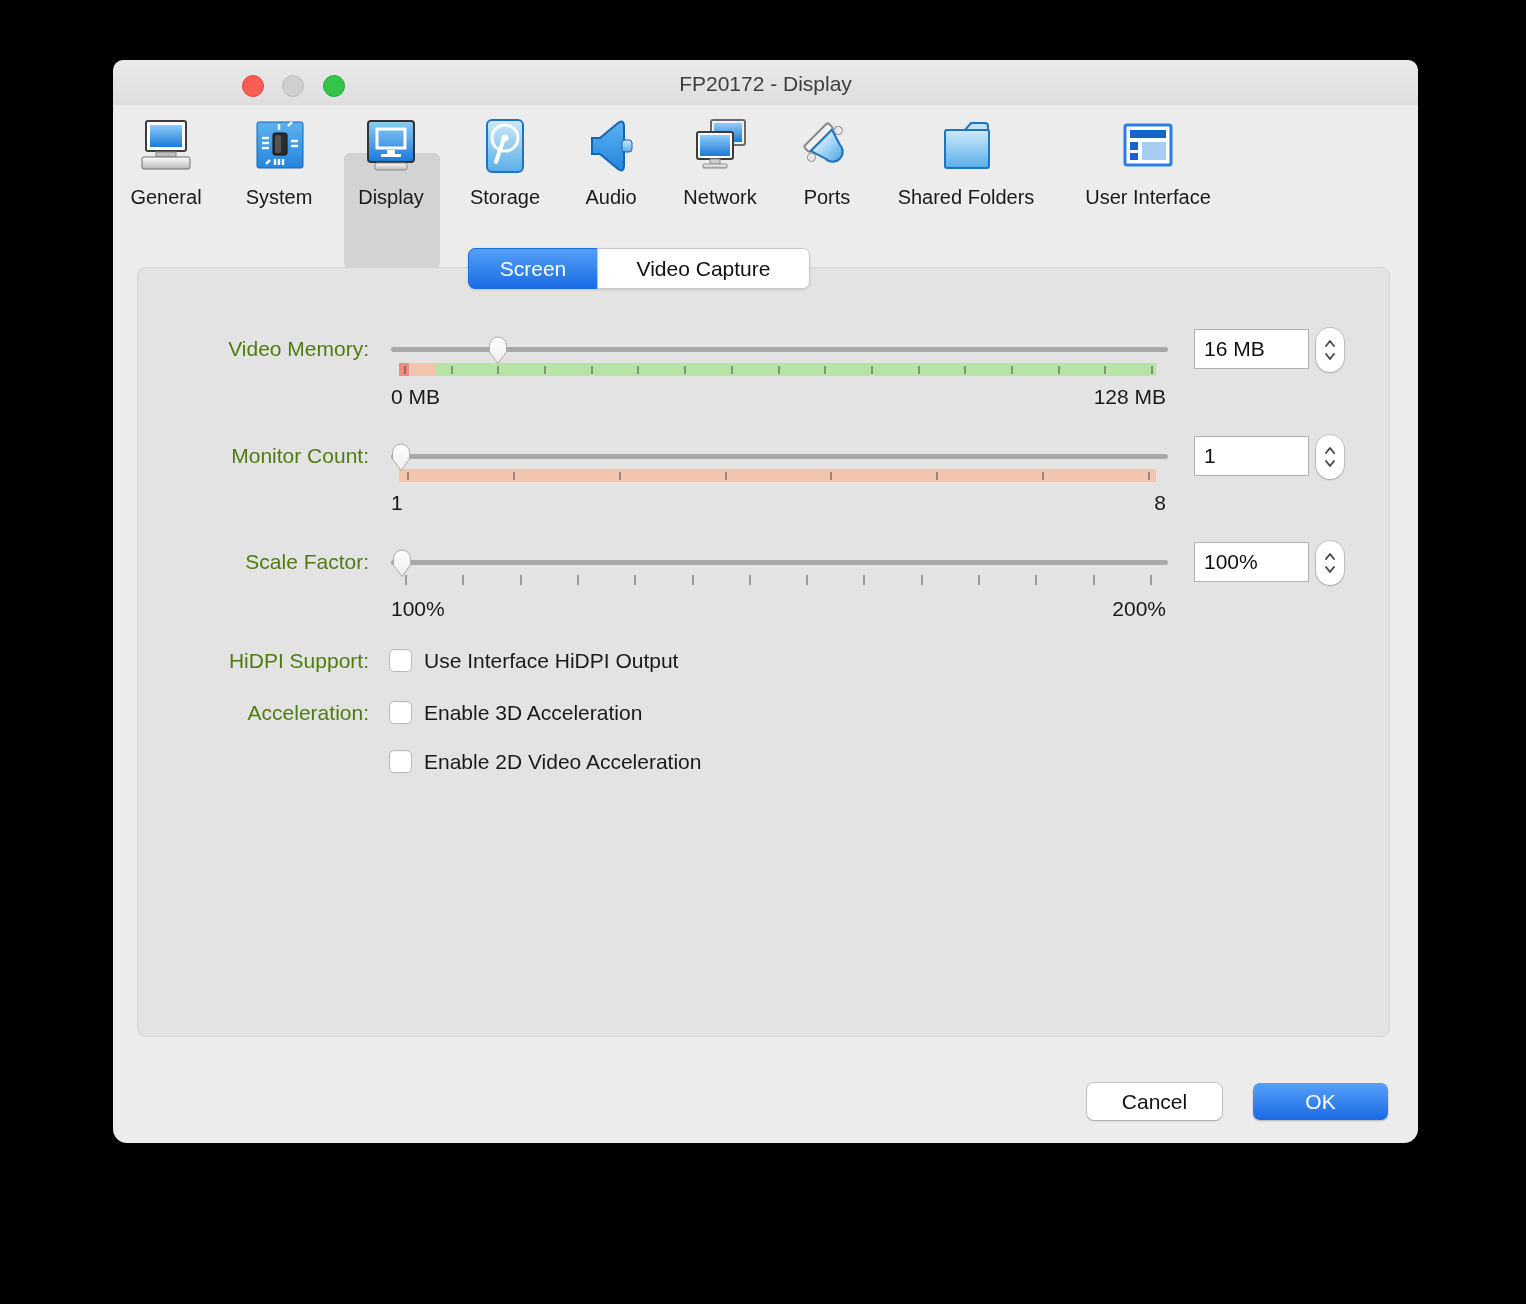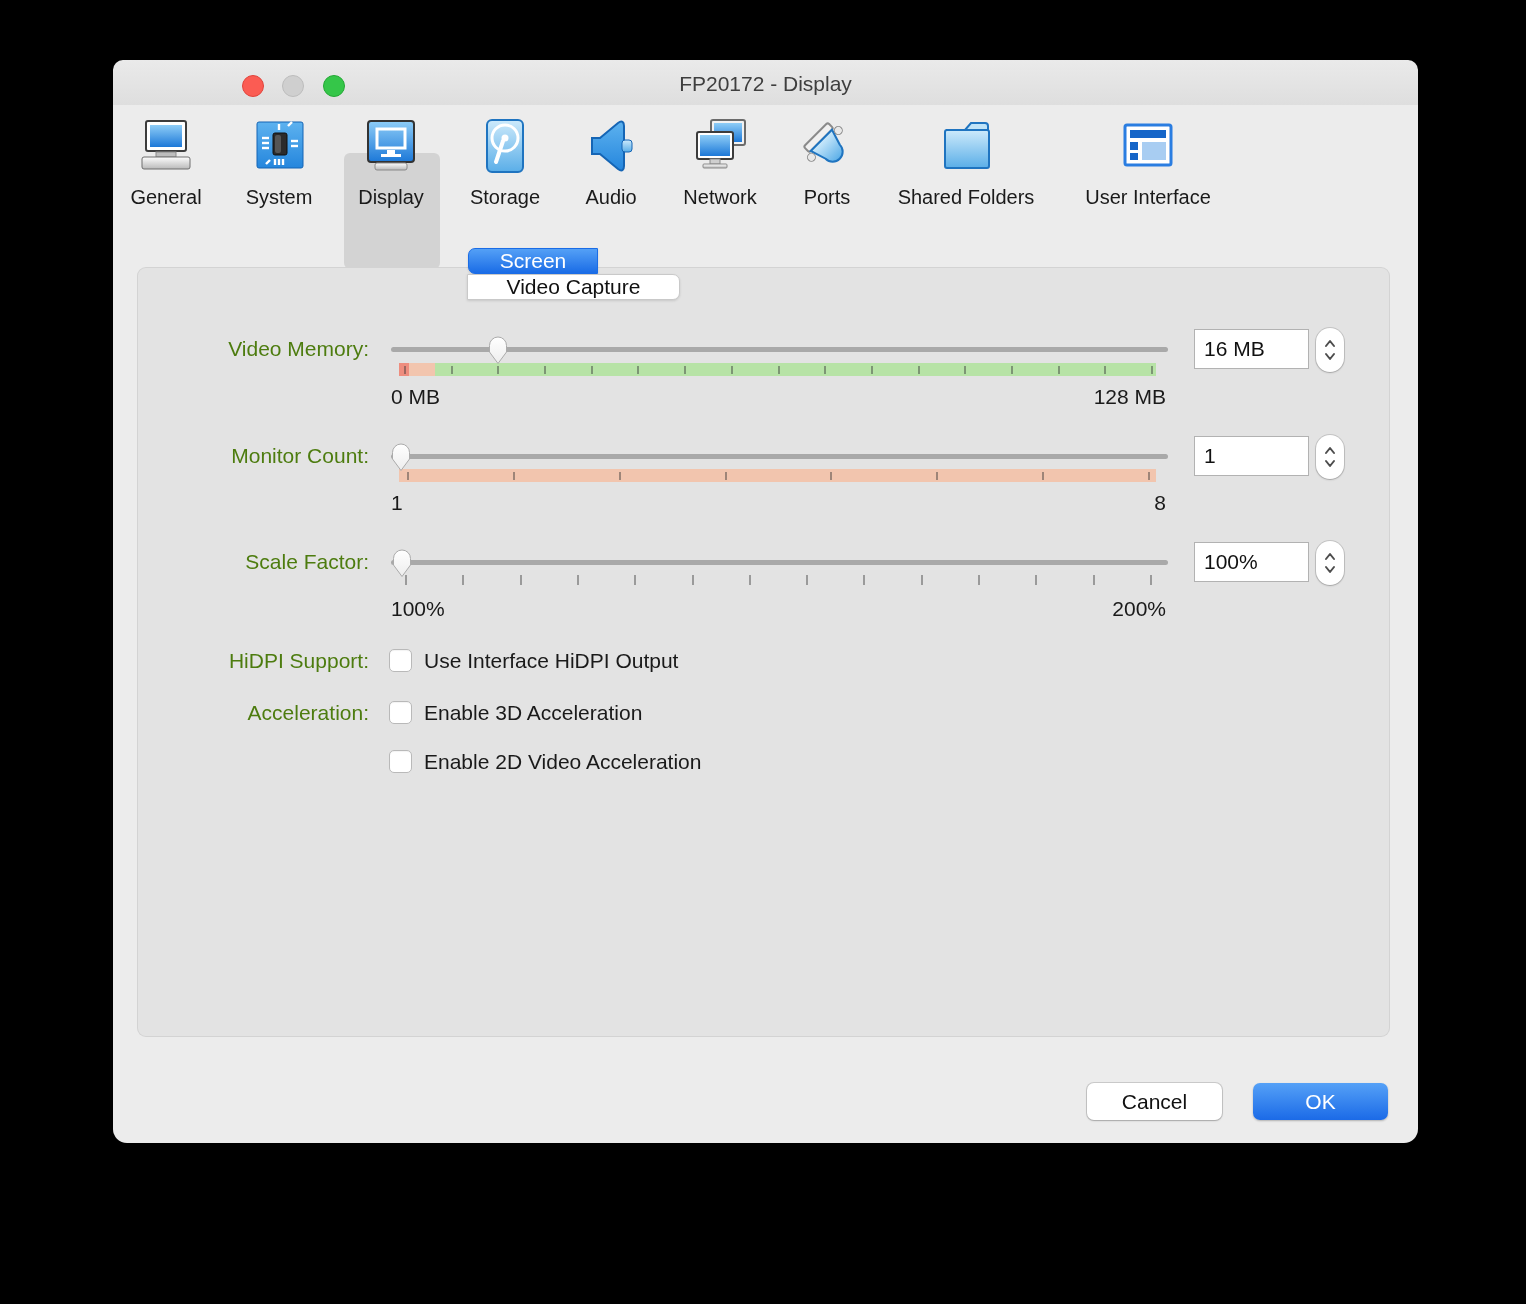--- a/index.html
+++ b/index.html
@@ -22,21 +22,21 @@
   .toolbar { position:absolute; left:0; top:45px; width:100%; height:180px; }
   .tb-item { position:absolute; top:3px; width:150px; transform:translateX(-50%);
              text-align:center; cursor:default; }
   .tb-item .ic { display:block; margin:8px auto 4px; width:62px; height:66px; }
   .tb-item .lbl { font-size:20px; color:#1a1a1a; white-space:nowrap; }
   .tb-sel { position:absolute; left:231px; top:48px; width:96px; height:116px;
             background:#d3d3d3; border-radius:6px; }
 
   
   .tabs { position:absolute; left:355px; top:188px; height:41px; display:flex; z-index:5;
-          filter:drop-shadow(0 1px 1px rgba(0,0,0,.12));flex-direction:column; }
+          filter:drop-shadow(0 1px 1px rgba(0,0,0,.12)); }
   .tab { height:41px; background:#fff; border:1px solid #c9c9c9; margin-left:-1px;
          font-size:21px; color:#111; display:flex; align-items:center; justify-content:center; }
   .tab.first { border-radius:7px 0 0 7px; margin-left:0; }
   .tab.last  { border-radius:0 7px 7px 0; }
   .tab.selected { background:linear-gradient(#54a0f6,#1a6ce6); border-color:#1a6ce6; color:#fff; }
   .tab.w1{width:130px;} .tab.w2{width:236px;} .tab.w3{width:213px;}
 
   
   .panel { position:absolute; left:24px; top:207px; width:1253px; height:770px;
            background:#e3e3e3; border:1px solid rgba(0,0,0,.07); border-radius:9px; }

